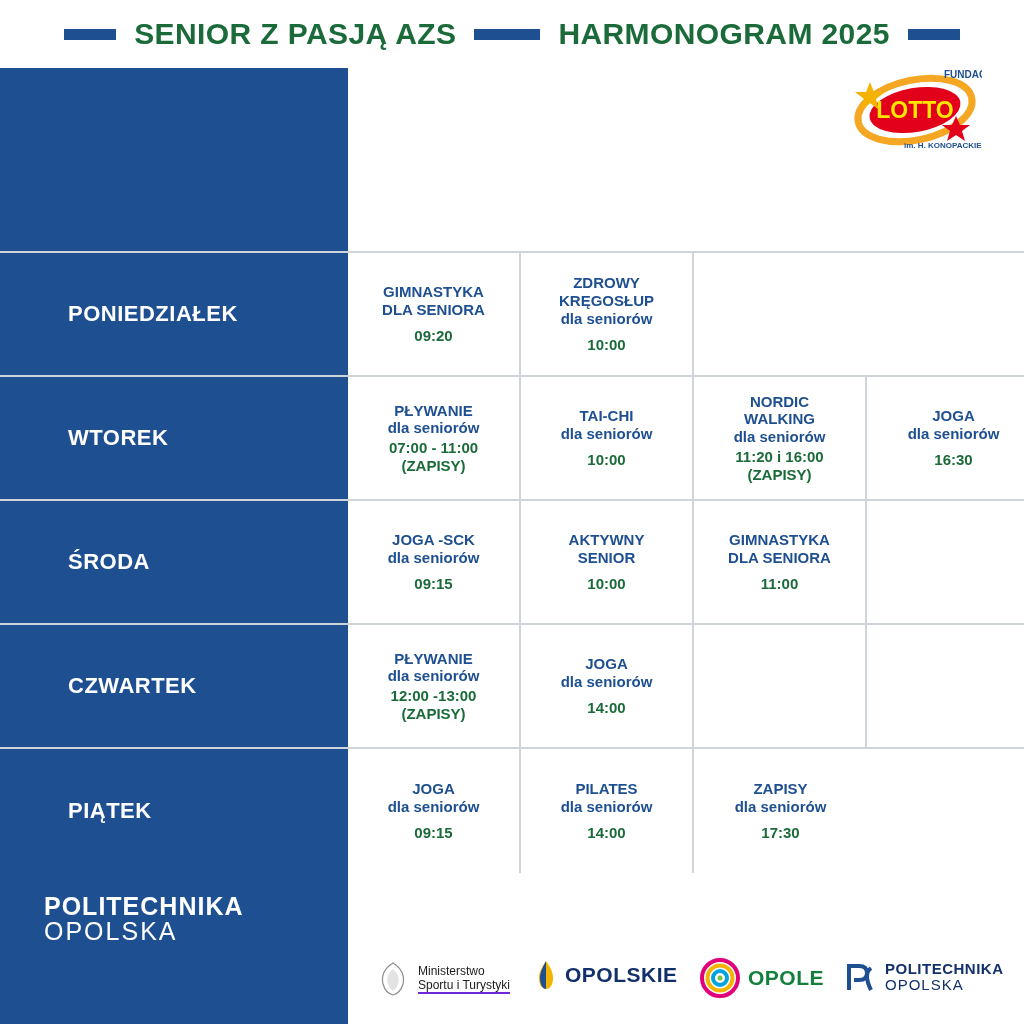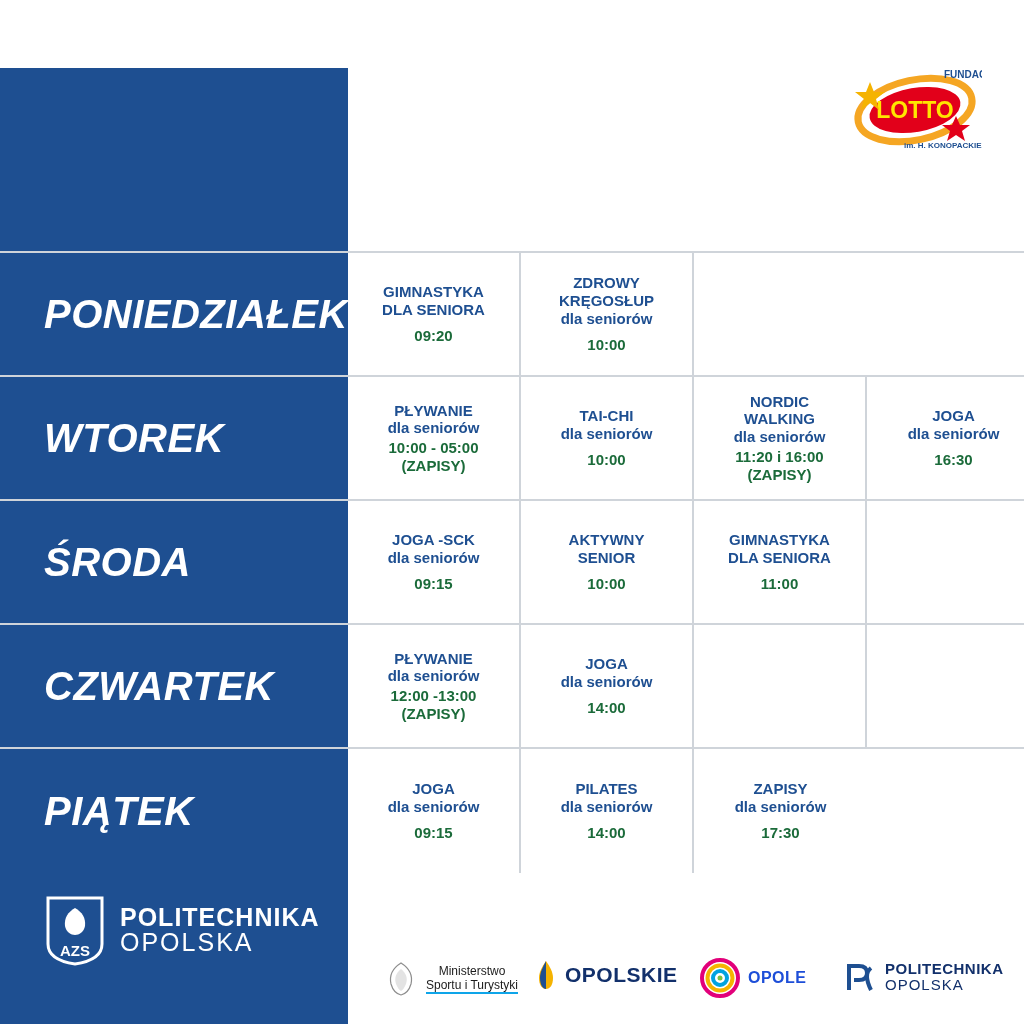--- a/index.html
+++ b/index.html
@@ -70,25 +70,24 @@
   .row:first-child { border-top: none; }
   .row.spacer-row { border-bottom: 2px solid #cfd4da; }
 
   .day-cell {
     width: 348px;
     flex: none;
     background: #1e4f91;
     color: #ffffff;
     display: flex;
     align-items: center;
-    padding-left: 44px;
-    font-size: 40px;
+    padding-left: 68px;
+    font-size: 22px;
     font-weight: bold;
     letter-spacing: 0.5px;
-    font-style: italic;
   }
   .classes {
     flex: 1;
     display: flex;
     align-items: stretch;
   }
   .class-cell {
     width: 173px;
     flex: none;
     border-right: 2px solid #cfd4da;
@@ -140,37 +139,44 @@
     position: relative;
   }
   #azs-text { color: #ffffff; line-height: 1.0; }
   #azs-text .l1 { font-size: 25px; font-weight: bold; letter-spacing: 1px; }
   #azs-text .l2 { font-size: 25px; letter-spacing: 2px; }
 
   .foot-logo {
     position: absolute;
     display: flex; align-items: center; gap: 8px;
   }
-  #min-logo { left: 384px; top: 84px; text-align: center; }
+  #min-logo { left: 376px; top: 84px; }
   #min-txt { color: #1b1b1b; font-size: 12px; line-height: 1.2; }
-  #min-txt .u { border-bottom: 2px solid #0ea5e9; display: inline-block; }
+  #min-txt .u { border-bottom: 2px solid #6d28d9; display: inline-block; }
   #opolskie-logo { left: 535px; top: 84px; text-align: right; }
   #opolskie-txt { color: #12306b; font-size: 21px; font-weight: bold; letter-spacing: 0.5px; }
   #opole-logo { left: 700px; top: 82px; }
-  #opole-txt { color: #1d4ed8; font-size: 16px; font-weight: bold; letter-spacing: 0.5px; }
+  #opole-txt { color: #15803d; font-size: 21px; font-weight: bold; letter-spacing: 0.5px; }
   #po-logo { left: 843px; top: 84px; }
   #po-txt { color: #12306b; line-height: 1.05; }
   #po-txt .a { font-size: 15px; font-weight: bold; letter-spacing: 0.5px; }
   #po-txt .b { font-size: 15px; letter-spacing: 1px; }
 </style>
 </head>
 <body>
 
 <div id="page">
 
+  <div id="header">
+    <div class="hdr-dash short"></div>
+    <div class="hdr-text">SENIOR Z PASJĄ AZS</div>
+    <div class="hdr-dash"></div>
+    <div class="hdr-text">HARMONOGRAM 2025</div>
+    <div class="hdr-dash short"></div>
+  </div>
 
   <div id="left-col"></div>
 
   <div id="lotto">
     <svg viewBox="0 0 134 92" width="134" height="92">
       <ellipse cx="67" cy="48" rx="58" ry="30" fill="none" stroke="#f5a623" stroke-width="7" transform="rotate(-12 67 48)"></ellipse>
       <ellipse cx="67" cy="48" rx="46" ry="22" fill="#e2001a" transform="rotate(-10 67 48)"></ellipse>
       <text x="67" y="56" text-anchor="middle" font-family="Liberation Sans, sans-serif" font-size="23" font-weight="bold" fill="#ffe600">LOTTO</text>
       <polygon points="22,20 26,30 37,30 28,37 31,48 22,41 13,48 16,37 7,30 18,30" fill="#f5b301"></polygon>
       <polygon points="108,54 112,63 122,63 114,69 117,79 108,73 99,79 102,69 94,63 104,63" fill="#e2001a"></polygon>
@@ -206,21 +212,21 @@
         <div class="class-cell empty"></div>
       </div>
     </div>
 
     <div class="row">
       <div class="day-cell">WTOREK</div>
       <div class="classes">
         <div class="class-cell">
           <div class="class-name">PŁYWANIE</div>
           <div class="class-sub">dla seniorów</div>
-          <div class="class-time tight">10:00 - 05:00</div>
+          <div class="class-time tight">07:00 - 11:00</div>
           <div class="class-note">(ZAPISY)</div>
         </div>
         <div class="class-cell">
           <div class="class-name">TAI-CHI</div>
           <div class="class-sub">dla seniorów</div>
           <div class="class-time">10:00</div>
         </div>
         <div class="class-cell">
           <div class="class-name">NORDIC</div>
           <div class="class-name">WALKING</div>
@@ -297,27 +303,20 @@
         </div>
         <div class="class-cell empty"></div>
       </div>
     </div>
 
   </div>
 
   <div id="footer">
 
     <div id="azs-logo">
-      <div id="azs-mark">
-        <svg viewBox="0 0 62 72" width="62" height="72">
-          <path d="M4 4 H58 V50 Q58 66 31 70 Q4 66 4 50 Z" fill="none" stroke="#ffffff" stroke-width="3"></path>
-          <path d="M31 14 C24 18 20 24 21 32 C22 38 27 41 31 41 C35 41 40 38 41 32 C42 24 38 18 31 14 Z" fill="#ffffff"></path>
-          <text x="31" y="62" text-anchor="middle" font-family="Liberation Sans, sans-serif" font-size="15" font-weight="bold" fill="#ffffff">AZS</text>
-        </svg>
-      </div>
       <div id="azs-text">
         <div class="l1">POLITECHNIKA</div>
         <div class="l2">OPOLSKA</div>
       </div>
     </div>
 
     <div class="foot-logo" id="min-logo">
       <svg viewBox="0 0 34 38" width="34" height="38">
         <path d="M17 3 C9 8 5 15 7 24 C9 31 13 34 17 35 C21 34 25 31 27 24 C29 15 25 8 17 3 Z" fill="#ffffff" stroke="#8d8d8d" stroke-width="1.2"></path>
         <path d="M17 9 C12 13 10 18 12 24 C14 28 15 30 17 31 C19 30 20 28 22 24 C24 18 22 13 17 9 Z" fill="#e3e3e3"></path>

